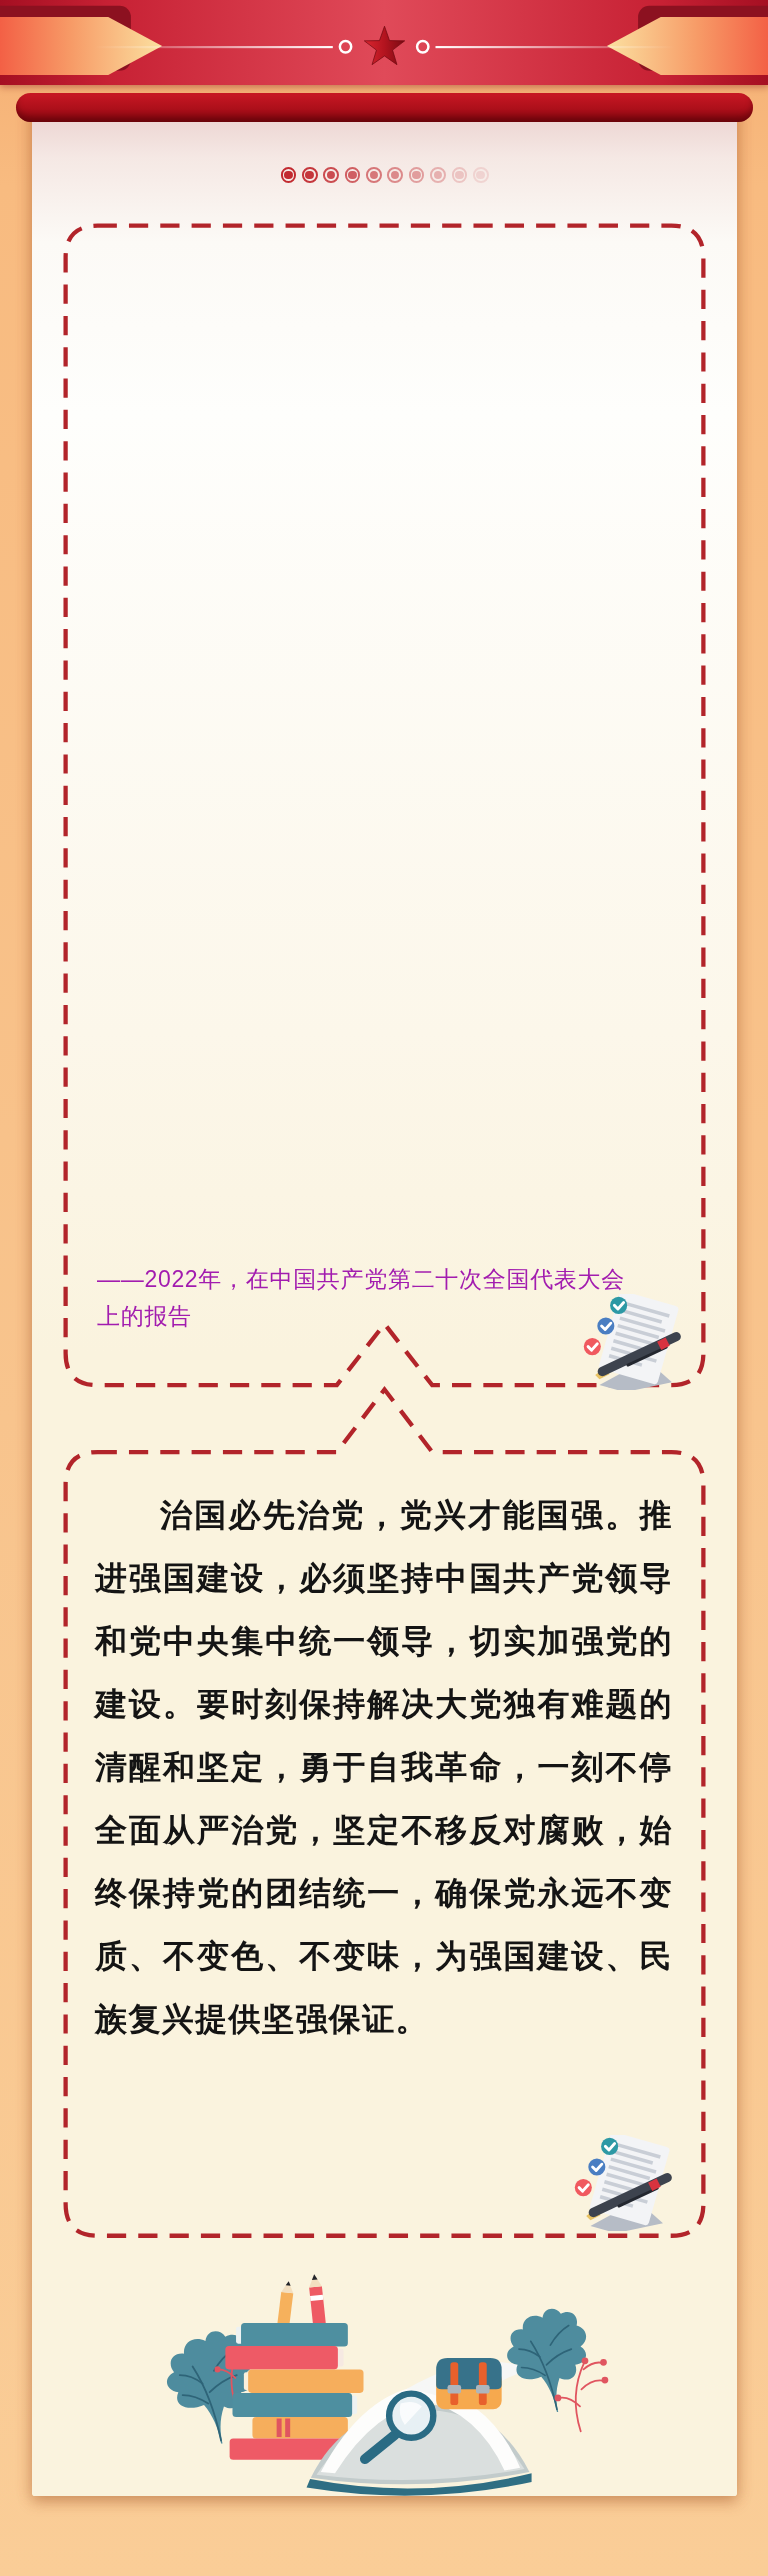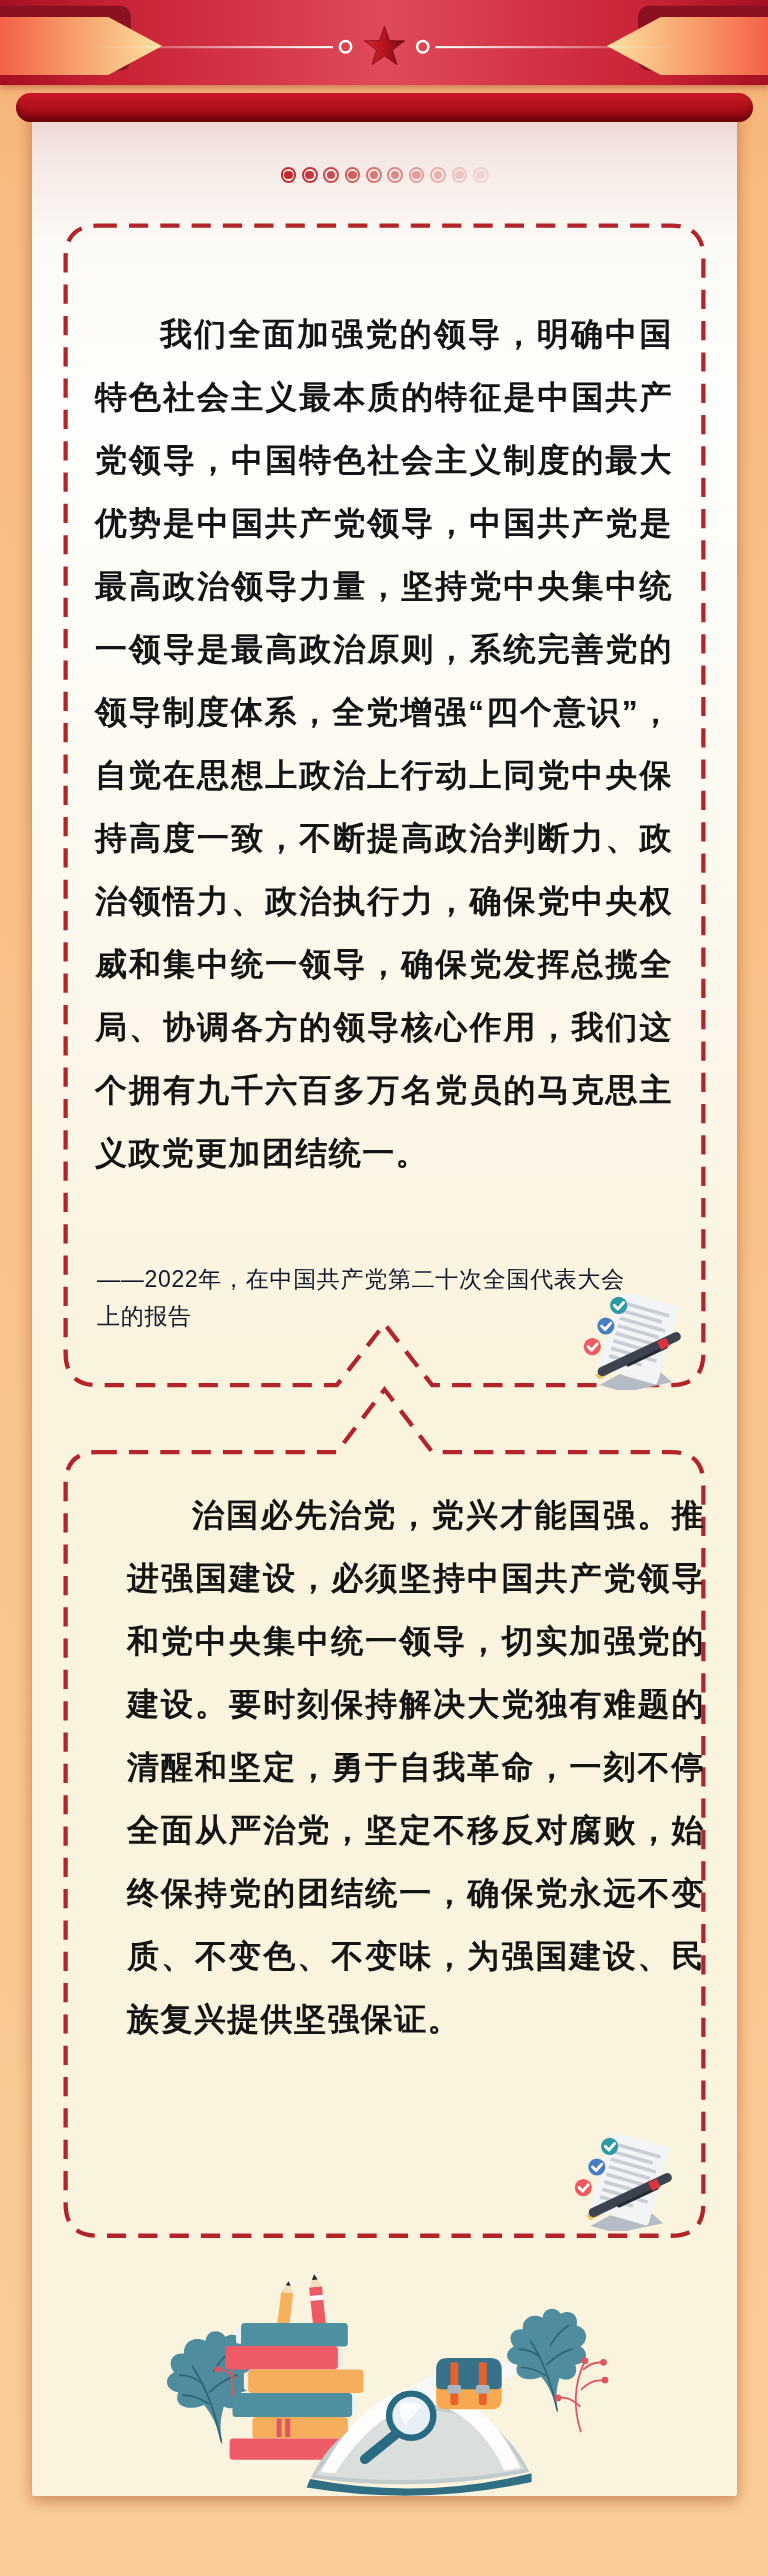--- a/index.html
+++ b/index.html
@@ -24,24 +24,24 @@
   .dots{position:absolute;top:167px;left:50%;transform:translateX(-50%);
         display:flex;gap:5.7px;align-items:center;}
   .dot{width:15.7px;height:15.7px;border-radius:50%;border:2.1px solid #C22A30;
        display:flex;align-items:center;justify-content:center;box-sizing:border-box;}
   .dot i{display:block;width:8.5px;height:8.5px;border-radius:50%;background:#C22A30;}
   
   .boxes{position:absolute;left:0;top:0;pointer-events:none;}
   .quote-body{position:absolute;left:95px;width:578px;color:#141414;
       font-size:32px;line-height:63px;font-weight:600;letter-spacing:1.4px;
       text-align:justify;text-indent:65px;}
-  .quote-source{position:absolute;left:97px;width:541px;color:#0f172a;
+  .quote-source{position:absolute;left:97px;width:541px;color:#a21caf;
       font-size:23px;line-height:37px;font-weight:500;letter-spacing:0.7px;text-align:left;}
   .qb1{top:303px;}  .qs1{top:1261px;}
-  .qb2{top:1484px;margin-left:32px;} .qs2{top:2100px;}
+  .qb2{top:1484px;} .qs2{top:2100px;}
   .docicon{position:absolute;width:114px;height:96px;}
   .di1{left:578px;top:1294px;}
   .di2{left:569px;top:2135px;}
   
   .illus{position:absolute;left:164px;top:2264px;}
 </style>
 </head>
 <body>
 
 <div class="canvas">
@@ -123,21 +123,20 @@
     <span class="dot" style="opacity:.12">
         <i></i>
       </span>
   </div>
 
   <svg class="boxes" width="769" height="2576" viewBox="0 0 1080 3619">
     <path d="M 137,317 H 943 Q 988,317 988,362 V 1901 Q 988,1946 943,1946 H 607 L 540,1860 L 473,1946 H 137 Q 92,1946 92,1901 V 362 Q 92,317 137,317 Z" fill="none" stroke="#B2242A" stroke-width="6" stroke-dasharray="27 17"></path>
     <path d="M 137,2040 H 473 L 540,1952 L 607,2040 H 943 Q 988,2040 988,2085 V 3096 Q 988,3141 943,3141 H 137 Q 92,3141 92,3096 V 2085 Q 92,2040 137,2040 Z" fill="none" stroke="#B2242A" stroke-width="6" stroke-dasharray="27 17"></path>
   </svg>
 
-  <div class="quote-body qb1">我们全面加强党的领导，明确中国特色社会主义最本质的特征是中国共产党领导，中国特色社会主义制度的最大优势是中国共产党领导，中国共产党是最高政治领导力量，坚持党中央集中统一领导是最高政治原则，系统完善党的领导制度体系，全党增强“四个意识”，自觉在思想上政治上行动上同党中央保持高度一致，不断提高政治判断力、政治领悟力、政治执行力，确保党中央权威和集中统一领导，确保党发挥总揽全局、协调各方的领导核心作用，我们这个拥有九千六百多万名党员的马克思主义政党更加团结统一。</div>
   <div class="quote-source qs1">——2022年，在中国共产党第二十次全国代表大会上的报告</div>
   <svg class="docicon di1" viewBox="0 0 160 135">
     <defs>
       <g id="docicon">
         <polygon points="30,128 96,92 132,124 66,138" fill="#B6BCC6"></polygon>
         <g transform="rotate(16 84 62)">
           <rect x="42" y="4" width="86" height="114" rx="5" fill="#F3F4F6"></rect>
           <g stroke="#C9CED6" stroke-width="5">
             <line x1="52" y1="20" x2="118" y2="20"></line>
               <line x1="52" y1="31" x2="110" y2="31"></line>

